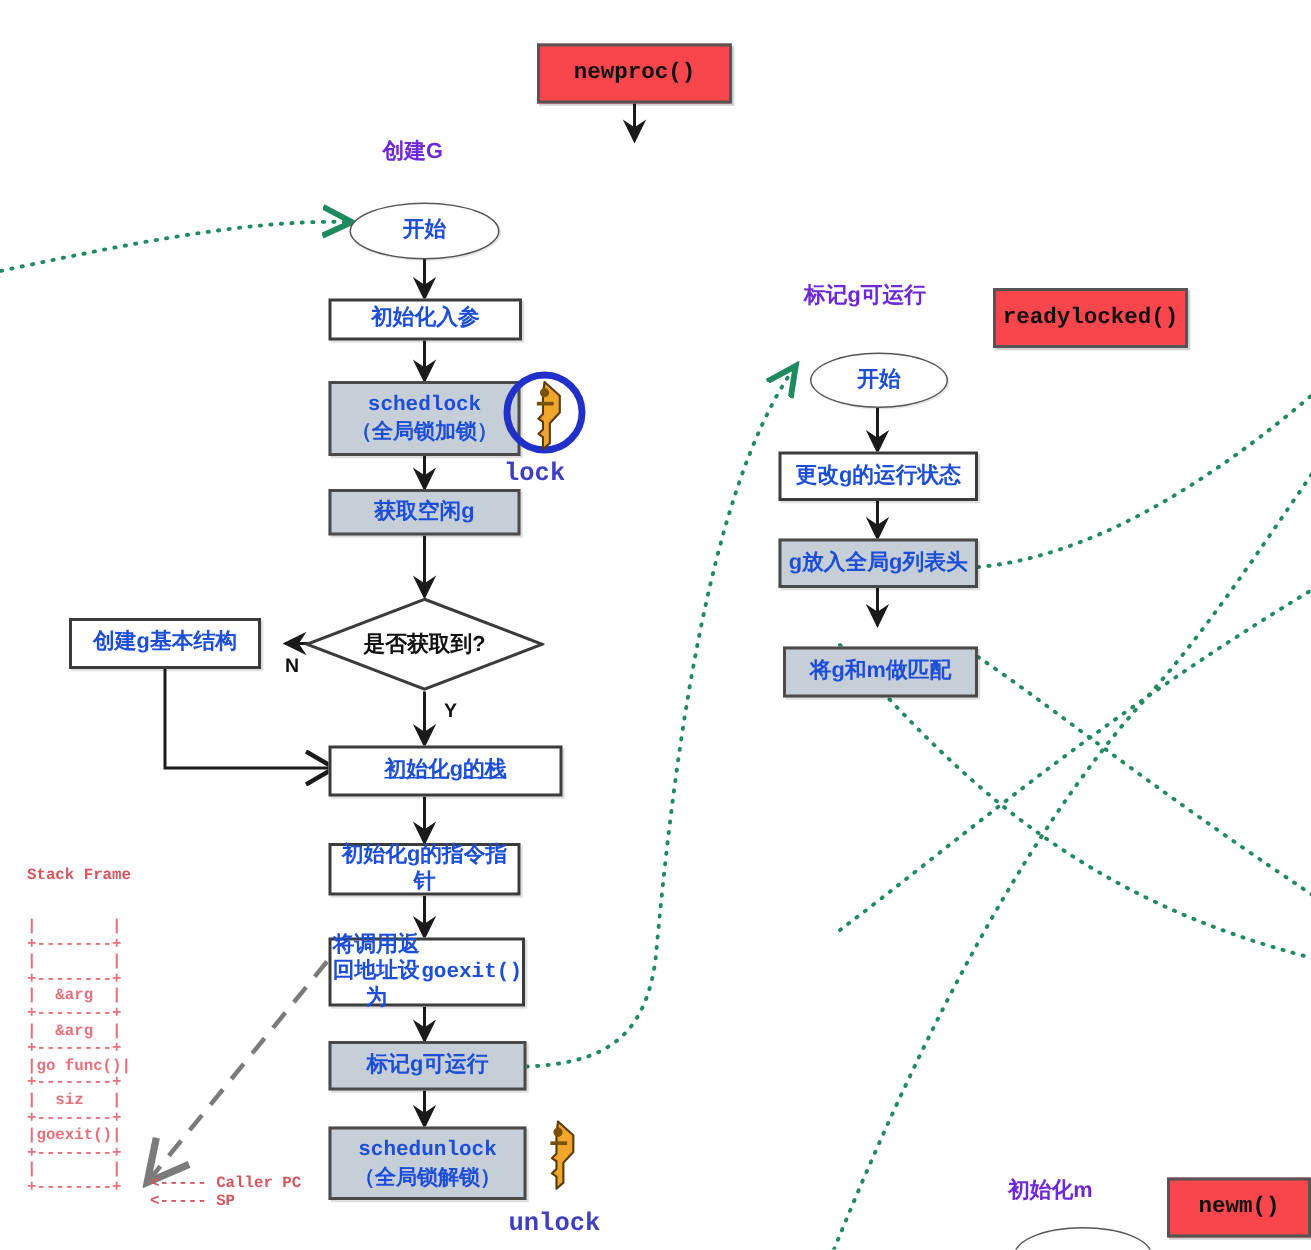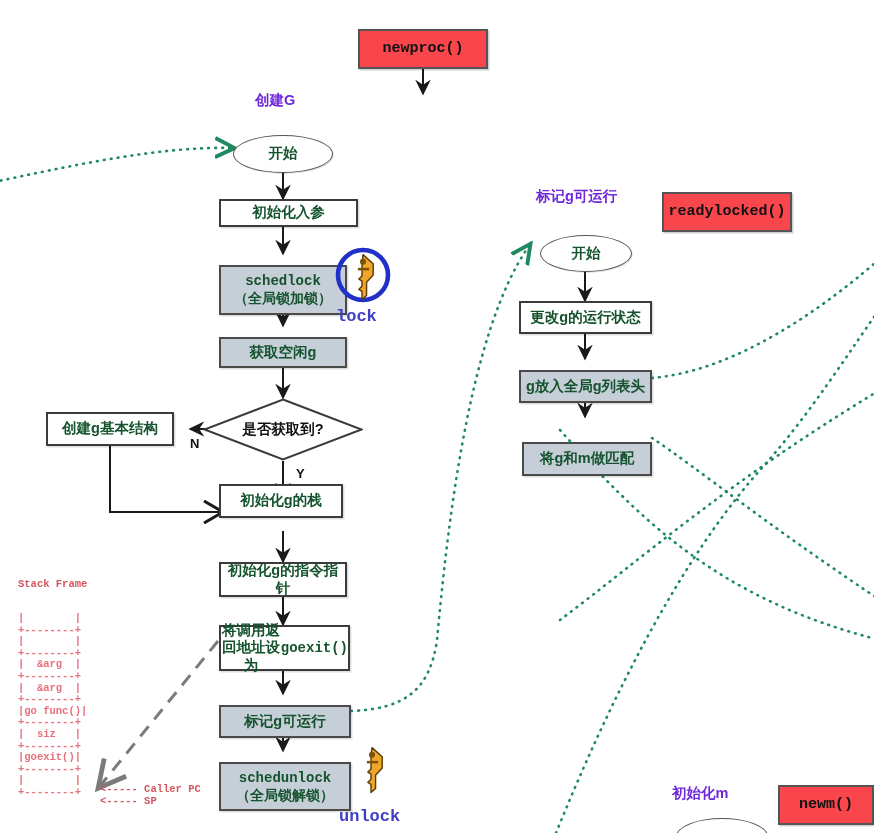--- a/index.html
+++ b/index.html
@@ -9,29 +9,29 @@
     font-family:"Liberation Sans",sans-serif;
   }
   #stage{position:absolute;left:0;top:0;width:874px;height:833px;}
   svg.layer{position:absolute;left:0;top:0;width:874px;height:833px;pointer-events:none;}
 
   
   .node{
     position:absolute;box-sizing:border-box;
     display:flex;align-items:center;justify-content:center;
     text-align:center;line-height:1.18;
-    color:#14532d;
+    color:#1d4ed8;
   }
   .proc{
     background:#ffffff;border:2px solid #3b3b3b;
     font-size:14.5px;font-weight:700;
     font-family:"Liberation Sans",sans-serif;
     box-shadow:1.5px 1.5px 0 rgba(0,0,0,.13);
   }
-  .proc.shaded{background:#c6ced8;border-color:#4a4a4a;margin-top:11px;}
+  .proc.shaded{background:#c6ced8;border-color:#4a4a4a;}
   .proc.mono{font-family:"Liberation Mono",monospace;font-size:14px;}
   .proc .l2{display:block;}
   .redbox{
     background:#f8464c;border:2px solid #555;
     font-family:"Liberation Mono",monospace;
     font-size:15px;font-weight:700;color:#111;
     box-shadow:1.5px 1.5px 0 rgba(0,0,0,.18);
   }
   .term{
     border:1.8px solid #555;border-radius:50%;
@@ -169,21 +169,21 @@
   </div>
 
   <div class="sect-title" style="left:255px;top:91px;">创建G</div>
   <div class="sect-title" style="left:536px;top:187px;">标记g可运行</div>
   <div class="sect-title" style="left:672px;top:784px;">初始化m</div>
 
   <div class="node term" style="left:233px;top:135px;width:100px;height:38px;">
     <span>开始</span>
   </div>
 
-  <div class="node proc" style="left:219px;top:199px;width:139px;height:28px;text-align:right;">
+  <div class="node proc" style="left:219px;top:199px;width:129px;height:28px;text-align:right;">
     <span>初始化入参</span>
   </div>
 
   <div class="node proc shaded mono" style="left:219px;top:254px;width:128px;height:50px;flex-direction:column;">
     <span>schedlock</span>
     <span class="l2" style="font-family:'Liberation Sans',sans-serif;font-size:14px;">（全局锁加锁）</span>
   </div>
 
   <div class="node proc shaded" style="left:219px;top:326px;width:128px;height:31px;">
     <span>获取空闲g</span>
@@ -196,21 +196,21 @@
     <div class="diamond-label">是否获取到?</div>
   </div>
 
   <div class="node proc" style="left:46px;top:412px;width:128px;height:34px;">
     <span>创建g基本结构</span>
   </div>
 
   <div class="branch" style="left:190px;top:436px;">N</div>
   <div class="branch" style="left:296px;top:466px;">Y</div>
 
-  <div class="node proc" style="left:219px;top:484px;width:124px;height:34px;">
+  <div class="node proc" style="left:219px;top:497px;width:156px;height:34px;text-decoration:underline;">
     <span>初始化g的栈</span>
   </div>
 
   <div class="node proc" style="left:219px;top:562px;width:128px;height:35px;">
     <span>初始化g的指令指针</span>
   </div>
 
   <div class="node proc" style="left:219px;top:625px;width:131px;height:46px;flex-direction:row;">
     <span>将调用返回地址设为</span>
     <span class="l2" style="font-family:'Liberation Mono',monospace;font-size:14px;">goexit()</span>

